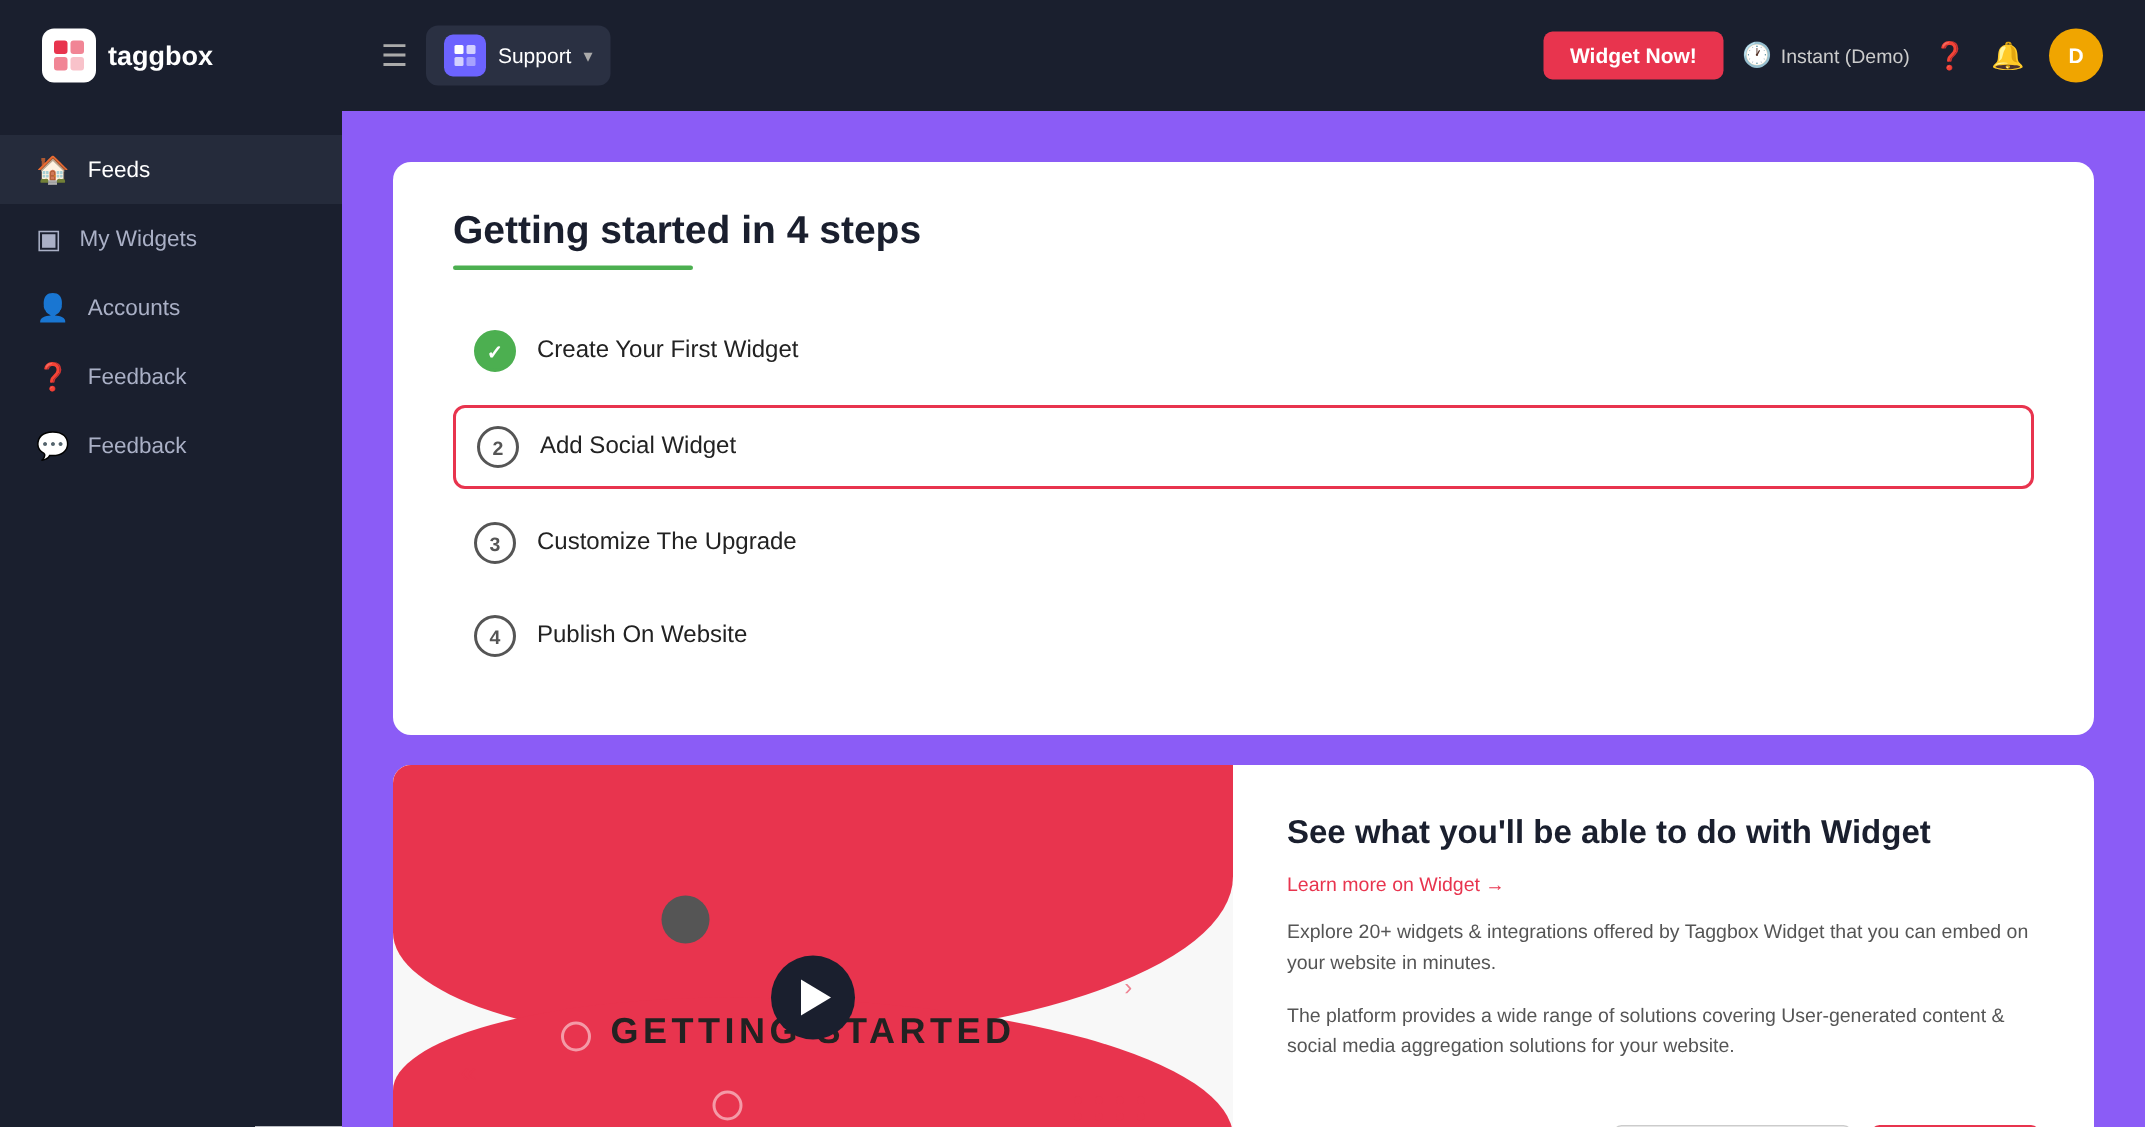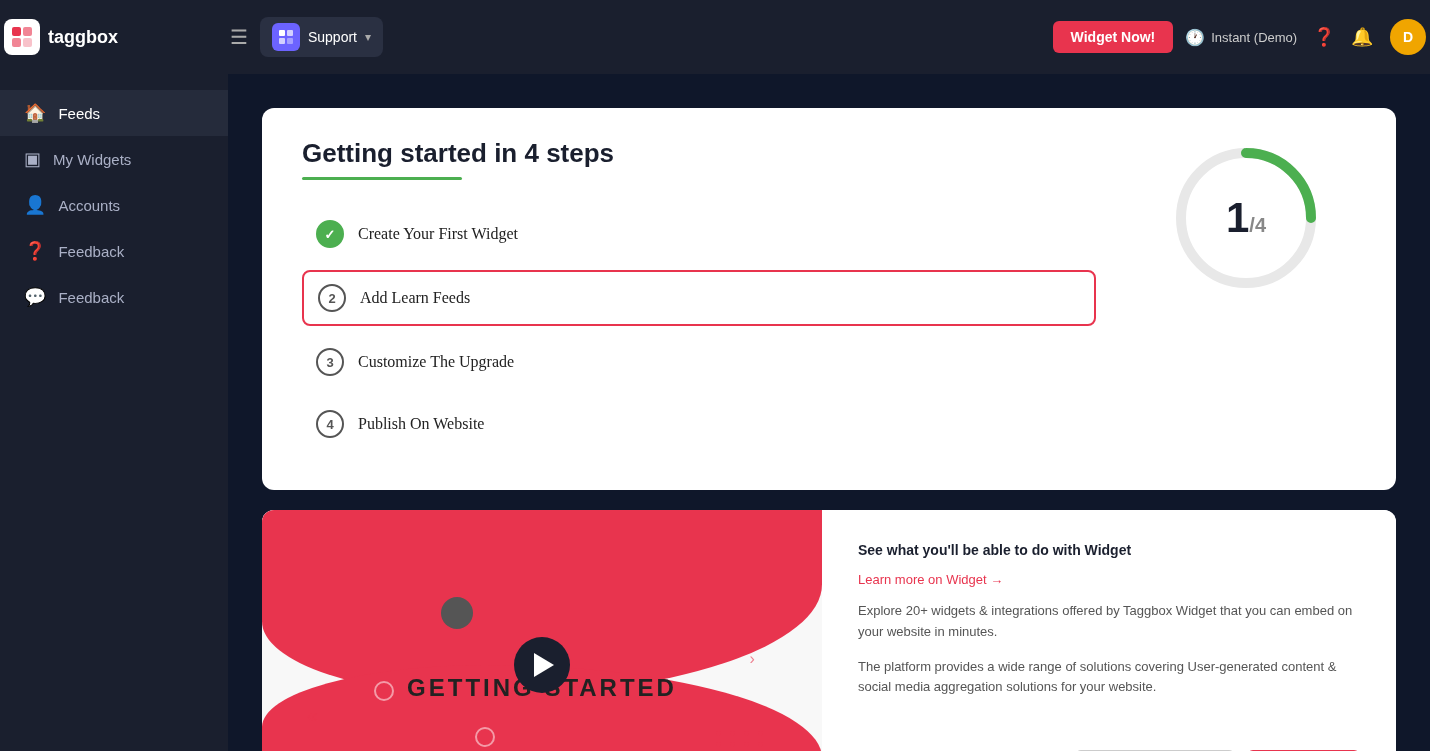--- a/index.html
+++ b/index.html
@@ -4,21 +4,21 @@
   <style>
     * { margin: 0; padding: 0; box-sizing: border-box; }
     body { font-family: -apple-system, BlinkMacSystemFont, 'Segoe UI', sans-serif; background: #f0f2f5; display: flex; flex-direction: column; height: 751px; width: 1430px; overflow: hidden; }
 
     
     .header {
       background: #1a1f2e;
       height: 74px;
       display: flex;
       align-items: center;
-      padding: 0 4px;
+      padding: 0 28px;
       gap: 12px;
       flex-shrink: 0;
       z-index: 10;
     }
     .logo-area {
       display: flex;
       align-items: center;
       gap: 8px;
       width: 210px;
     }
@@ -121,21 +121,21 @@
     .sidebar-item.active {
       color: #fff;
       background: #252b3b;
     }
     .sidebar-icon { font-size: 18px; }
 
     
     .content {
       flex: 1;
       overflow-y: auto;
-      background: #0f172a;
+      background: #8b5cf6;
       padding: 14px;
     }
 
     
     .getting-started-card {
       background: #fff;
       margin: 20px;
       border-radius: 12px;
       padding: 30px 40px;
       display: flex;
@@ -180,21 +180,20 @@
     }
     .step-circle.done {
       background: #4caf50;
       border-color: #4caf50;
       color: #fff;
     }
     .step-label {
       font-size: 16px;
       color: #222;
       font-weight: 500;
-      font-family: Liberation Serif, serif;
     }
 
     
     .progress-section {
       width: 220px;
       display: flex;
       justify-content: center;
       align-items: center;
       flex-shrink: 0;
     }
@@ -335,21 +334,21 @@
     
     .info-section {
       flex: 1;
       background: #fff;
       padding: 32px 36px;
       display: flex;
       flex-direction: column;
       gap: 14px;
     }
     .info-title {
-      font-size: 14px;
+      font-size: 22px;
       font-weight: 700;
       color: #1a1f2e;
     }
     .learn-more-link {
       color: #e8344e;
       font-size: 13px;
       font-weight: 400;
       cursor: pointer;
       display: flex;
       align-items: center;
@@ -461,47 +460,34 @@
         <div class="gs-title">Getting started in 4 steps</div>
         <div class="title-underline"></div>
 
         <div class="step-item">
           <div class="step-circle done">✓</div>
           <span class="step-label">Create Your First Widget</span>
         </div>
 
         <div class="step-item highlighted">
           <div class="step-circle">2</div>
-          <span class="step-label">Add Learn Feeds</span>
+          <span class="step-label">Add Social Widget</span>
         </div>
 
         <div class="step-item">
           <div class="step-circle">3</div>
           <span class="step-label">Customize The Upgrade</span>
         </div>
 
         <div class="step-item">
           <div class="step-circle">4</div>
           <span class="step-label">Publish On Website</span>
         </div>
       </div>
 
-      <div class="progress-section">
-        <div class="progress-ring-container">
-          <svg width="160" height="160" viewBox="0 0 160 160">
-            <circle cx="80" cy="80" r="65" fill="none" stroke="#e8e8e8" stroke-width="10"></circle>
-            <circle cx="80" cy="80" r="65" fill="none" stroke="#4caf50" stroke-width="10" stroke-dasharray="408" stroke-dashoffset="306" stroke-linecap="round"></circle>
-          </svg>
-          <div class="progress-center">
-            <span class="progress-num">
-              <span>1</span><span style="font-size:20px; color:#888;">/4</span>
-            </span>
-          </div>
-        </div>
-      </div>
     </div>
 
     <div class="bottom-section">
 
       <div class="video-area">
         <div class="video-bg">
 
           <div class="blob1"></div>
 
           <div class="blob2"></div>

